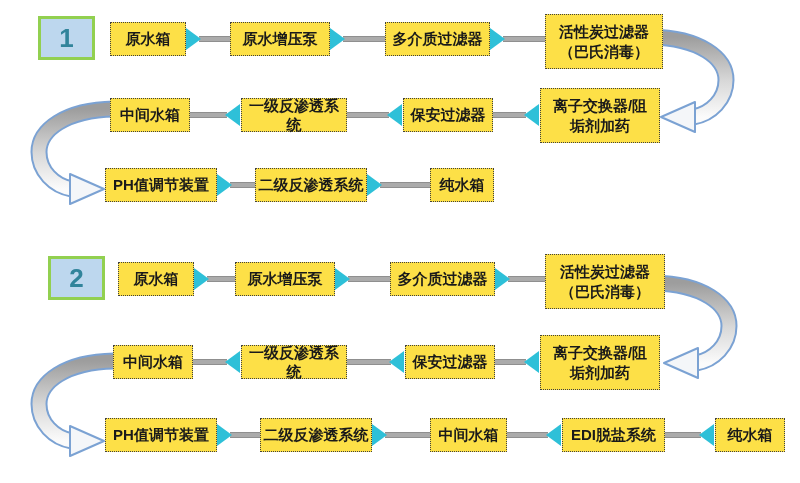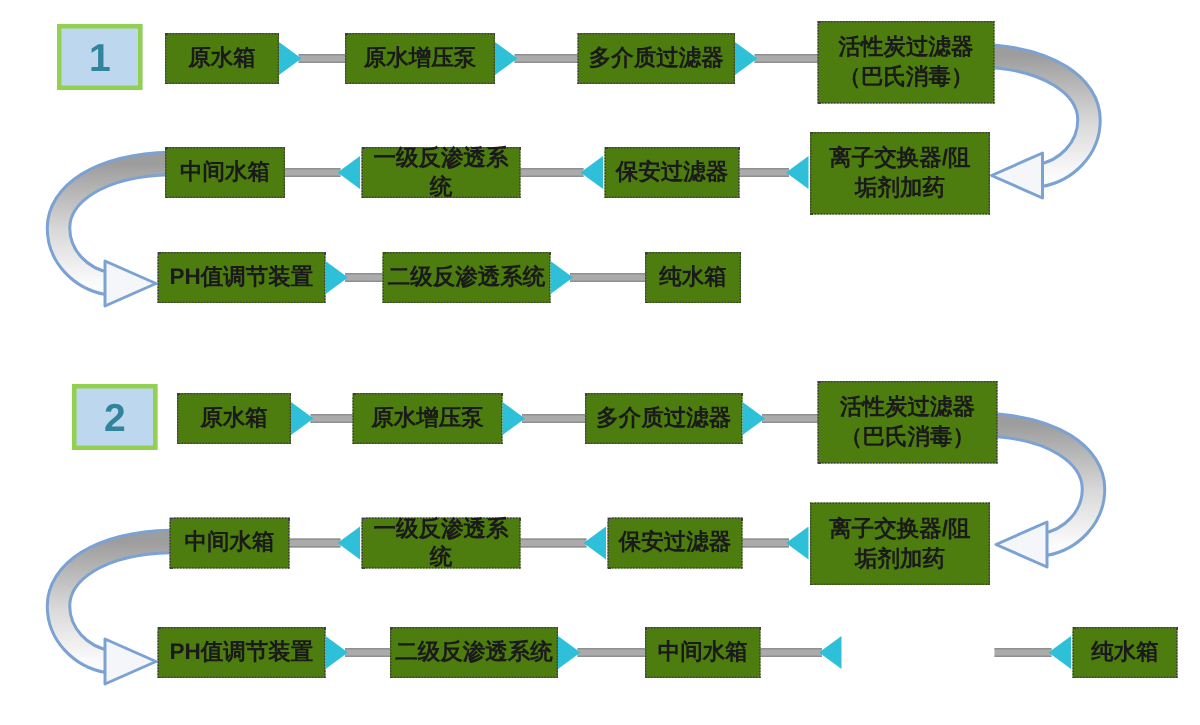--- a/index.html
+++ b/index.html
@@ -7,21 +7,21 @@
     position:relative;width:800px;height:483px;background:#fff;overflow:hidden;
     font-family:"Liberation Sans","DejaVu Sans",sans-serif;
   }
   .badge{
     position:absolute;width:57px;height:44px;box-sizing:border-box;
     background:var(--badge-fill,#bdd7ee);border:3px solid var(--badge-border,#92d050);
     color:var(--badge-text,#31849b);font-size:26px;font-weight:bold;
     display:flex;align-items:center;justify-content:center;z-index:2;
   }
   .fbox{
-    position:absolute;height:34px;box-sizing:border-box;background:#4d7c0f;
+    position:absolute;height:34px;box-sizing:border-box;background:#fde047;
     border:1.5px dotted var(--box-border,#404040);
     color:var(--box-text,#1a1a1a);font-size:15px;font-weight:bold;line-height:1.3;
     display:flex;align-items:center;justify-content:center;text-align:center;
     white-space:pre-line;z-index:2;
   }
   .fbox.tall{height:55px;}
   .hline{
     position:absolute;height:4px;background:var(--line-fill,#ababab);
     border-top:1px solid var(--line-edge,#8f8f8f);
     border-bottom:1px solid var(--line-edge,#8f8f8f);z-index:1;
@@ -136,17 +136,18 @@
 
   <div class="fbox" style="left:105px;top:418px;width:112px">PH值调节装置</div>
   <div class="tri tri-r" style="left:217px;top:424px"></div>
   <div class="hline" style="left:230px;top:432px;width:32px"></div>
   <div class="fbox" style="left:260px;top:418px;width:112px">二级反渗透系统</div>
   <div class="tri tri-r" style="left:372px;top:424px"></div>
   <div class="hline" style="left:385px;top:432px;width:47px"></div>
   <div class="fbox" style="left:430px;top:418px;width:77px">中间水箱</div>
   <div class="hline" style="left:505px;top:432px;width:43px"></div>
   <div class="tri tri-l" style="left:546px;top:424px"></div>
+  <div class="fbox" style="left:562px;top:418px;width:103px">EDI脱盐系统</div>
   <div class="hline" style="left:663px;top:432px;width:38px"></div>
   <div class="tri tri-l" style="left:699px;top:424px"></div>
   <div class="fbox" style="left:715px;top:418px;width:70px">纯水箱</div>
 
 </div>
 
 </body></html>

